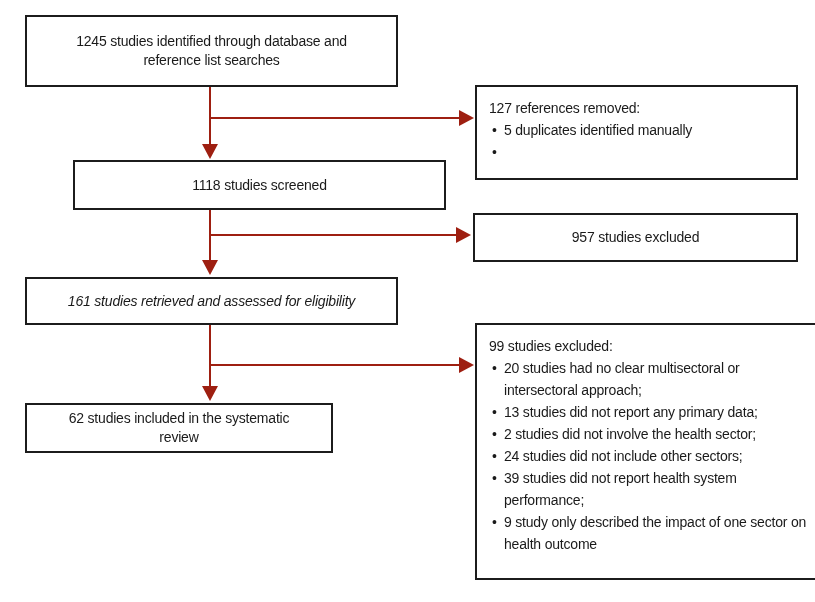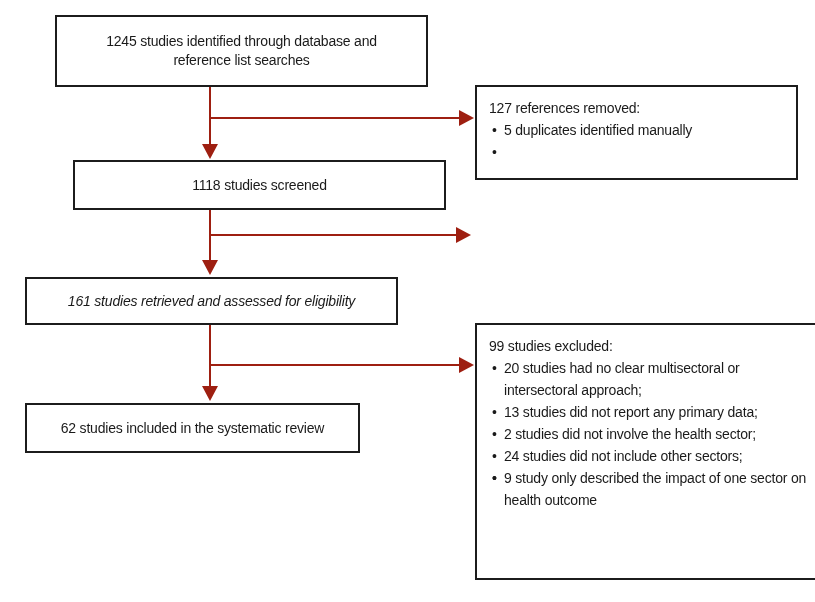--- a/index.html
+++ b/index.html
@@ -79,49 +79,52 @@
     <polygon points="202,260 218,260 210,275" fill="#9e1f11"></polygon>
     <line x1="209" y1="235" x2="458" y2="235" stroke-width="2" stroke="#9e1f11"></line>
     <polygon points="456,227 456,243 471,235" fill="#9e1f11"></polygon>
 
     <line x1="210" y1="325" x2="210" y2="388" stroke-width="2" stroke="#9e1f11"></line>
     <polygon points="202,386 218,386 210,401" fill="#9e1f11"></polygon>
     <line x1="209" y1="365" x2="461" y2="365" stroke-width="2" stroke="#9e1f11"></line>
     <polygon points="459,357 459,373 474,365" fill="#9e1f11"></polygon>
   </svg>
 
-  <div class="box main" style="left:25px; top:15px; width:373px; height:72px;margin-left:30px;">
+  <div class="box main" style="left:25px; top:15px; width:373px; height:72px;">
     <span>1245 studies identified through database and reference list searches</span>
   </div>
 
   <div class="box main" style="left:25px; top:160px; width:373px; height:50px;margin-left:48px;">
     <span>1118 studies screened</span>
   </div>
 
   <div class="box main" style="left:25px; top:277px; width:373px; height:48px;font-style:italic;">
     <span>161 studies retrieved and assessed for eligibility</span>
   </div>
 
-  <div class="box main" style="left:25px; top:403px; width:335px; height:50px;">
+  <div class="box main" style="left:25px; top:403px; width:308px; height:50px;">
     <span>62 studies included in the systematic review</span>
   </div>
 
   <div class="box side" style="left:475px; top:85px; width:323px; height:95px;">
     <div class="side-title">127 references removed:</div>
     <ul class="bullets">
       <li>
         <span class="marker">•</span>
         <span>5 duplicates identified manually</span>
       </li>
       <li>
         <span class="marker">•</span>
       </li>
     </ul>
   </div>
 
+  <div class="box main" style="left:473px; top:213px; width:325px; height:49px;">
+    <span>957 studies excluded</span>
+  </div>
 
   <div class="box side" style="left:475px; top:323px; width:353px; height:257px;">
     <div class="side-title">99 studies excluded:</div>
     <ul class="bullets">
       <li>
         <span class="marker">•</span>
         <span>20 studies had no clear multisectoral or intersectoral approach;</span>
       </li>
       <li>
         <span class="marker">•</span>
@@ -130,20 +133,21 @@
       <li>
         <span class="marker">•</span>
         <span>2 studies did not involve the health sector;</span>
       </li>
       <li>
         <span class="marker">•</span>
         <span>24 studies did not include other sectors;</span>
       </li>
       <li>
         <span class="marker">•</span>
+        <span>39 studies did not report health system performance;</span>
       </li>
       <li>
         <span class="marker">•</span>
         <span>9 study only described the impact of one sector on health outcome</span>
       </li>
     </ul>
   </div>
 
 </div>
 

